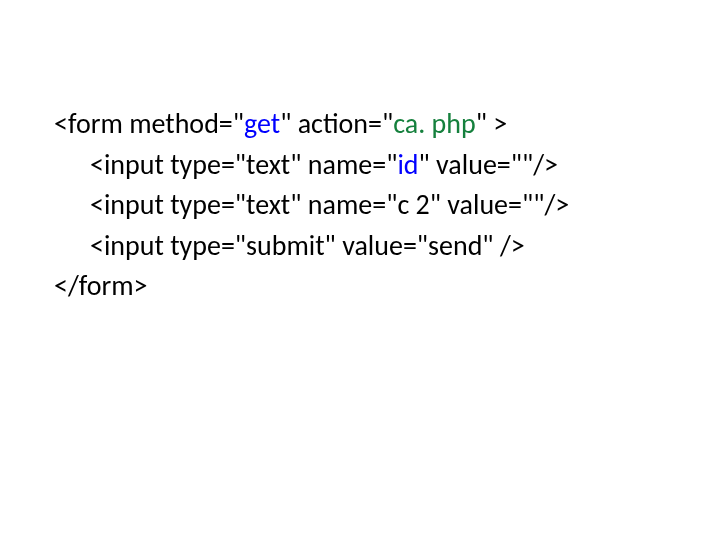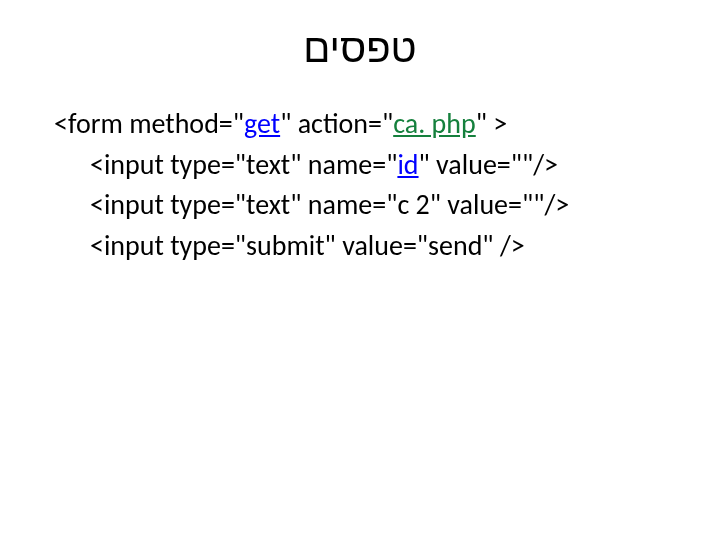--- a/index.html
+++ b/index.html
@@ -34,46 +34,45 @@
     font-size: 28px;
     line-height: 1.45;
   }
   .code-line {
     white-space: nowrap;
   }
   .indent {
     padding-left: 36px;
   }
   .underline {
-    text-decoration: underline;
   }
   .link-blue {
     color: #0000ff;
   }
   .link-purple {
     color: #15803d;
   }
 </style>
 </head>
 <body>
 
 <div class="slide">
 
-  <div class="title" dir="rtl">טפסים</div>
 
   <div class="body">
 
     <div class="code-line">
       <span>&lt;form method="</span><span class="underline link-blue">get</span><span>" action="</span><span class="underline link-purple">ca. php</span><span>" &gt;</span>
     </div>
 
     <div class="code-line indent">
       <span>&lt;input type="text" name="</span><span class="underline link-blue">id</span><span>" value=""/&gt;</span>
     </div>
 
     <div class="code-line indent">&lt;input type="text" name="c 2" value=""/&gt;</div>
 
     <div class="code-line indent">&lt;input type="submit" value="send" /&gt;</div>
 
+    <div class="code-line">&lt;/form&gt;</div>
 
   </div>
 
 </div>
 
 </body></html>

